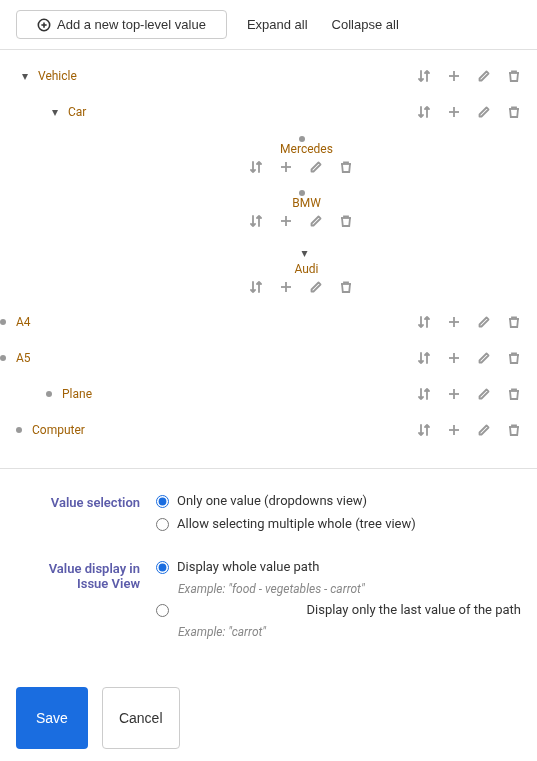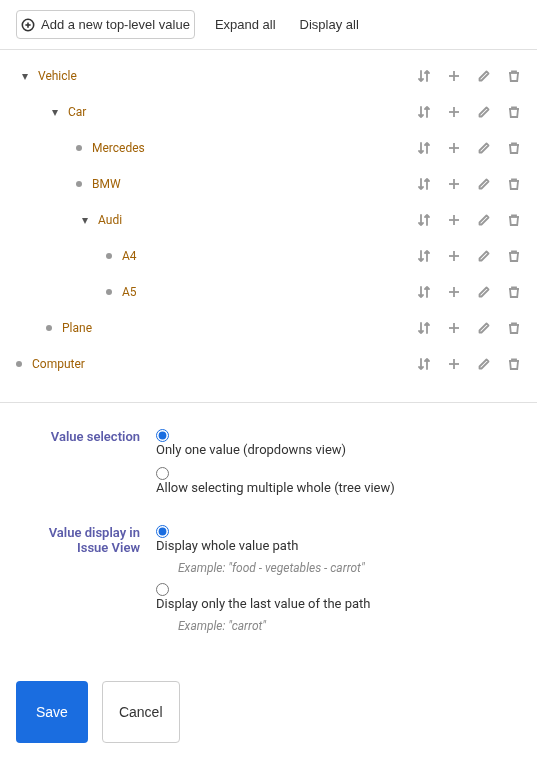--- a/index.html
+++ b/index.html
@@ -20,21 +20,21 @@
       gap: 16px;
     }
 
     .btn-add-toplevel {
       display: flex;
       align-items: center;
       gap: 6px;
       background: #fff;
       border: 1px solid #ccc;
       border-radius: 4px;
-      padding: 6px 4px;
+      padding: 6px 20px;
       cursor: pointer;
       font-size: 13px;
       color: #333;
     }
 
     .toolbar-link {
       background: none;
       border: none;
       cursor: pointer;
       font-size: 13px;
@@ -49,22 +49,22 @@
 
     .tree-row {
       display: flex;
       align-items: center;
       padding: 6px 0;
       min-height: 36px;
     }
 
     .indent-0 { padding-left: 16px; }
     .indent-1 { padding-left: 46px; }
-    .indent-2 { padding-left: 76px; }
-    .indent-3 { padding-left: 106px; }
+    .indent-2 { padding-left: 76px; flex-direction: column; }
+    .indent-3 { }
 
     .chevron-btn {
       background: none;
       border: none;
       cursor: pointer;
       width: 18px;
       height: 18px;
       display: flex;
       align-items: center;
       justify-content: center;
@@ -138,21 +138,20 @@
 
     .settings-options {
       flex: 1;
     }
 
     .radio-option {
       display: flex;
       align-items: flex-start;
       margin-bottom: 8px;
       cursor: pointer;
-      flex-direction: column;
     }
 
     .radio-option input[type="radio"] {
       margin-right: 8px;
       margin-top: 2px;
       accent-color: #1a6de0;
       cursor: pointer;
     }
 
     .radio-text {
@@ -210,21 +209,21 @@
 <div class="toolbar">
   <button class="btn-add-toplevel">
     <svg class="icon-svg" viewBox="0 0 16 16">
       <circle cx="8" cy="8" r="6.5"></circle>
       <line x1="8" y1="5" x2="8" y2="11"></line>
       <line x1="5" y1="8" x2="11" y2="8"></line>
     </svg>
     <span>Add a new top-level value</span>
   </button>
   <button class="toolbar-link">Expand all</button>
-  <button class="toolbar-link">Display all</button>
+  <button class="toolbar-link">Collapse all</button>
 </div>
 
 <div class="tree-container">
 
   <div class="tree-row indent-0">
     <button class="chevron-btn">▾</button>
     <span class="tree-label">Vehicle</span>
     <div class="tree-actions">
       <button class="action-btn">
         <svg class="icon-svg" viewBox="0 0 14 14">
@@ -515,21 +514,21 @@
     <div class="settings-label">
       <span>Value display in</span><br>
       <span>Issue View</span>
     </div>
     <div class="settings-options">
       <label class="radio-option">
         <input type="radio" name="value_display" checked="" style="">
         <span class="radio-text">Display whole value path</span>
       </label>
       <div class="example-text">Example: "food - vegetables - carrot"</div>
-      <label class="radio-option" style="margin-top:6px;">
+      <label class="radio-option" style="margin-top:6px;justify-content:space-between;">
         <input type="radio" name="value_display" style="">
         <span class="radio-text">Display only the last value of the path</span>
       </label>
       <div class="example-text">Example: "carrot"</div>
     </div>
   </div>
 
 </div>
 
 <div class="footer-actions">

